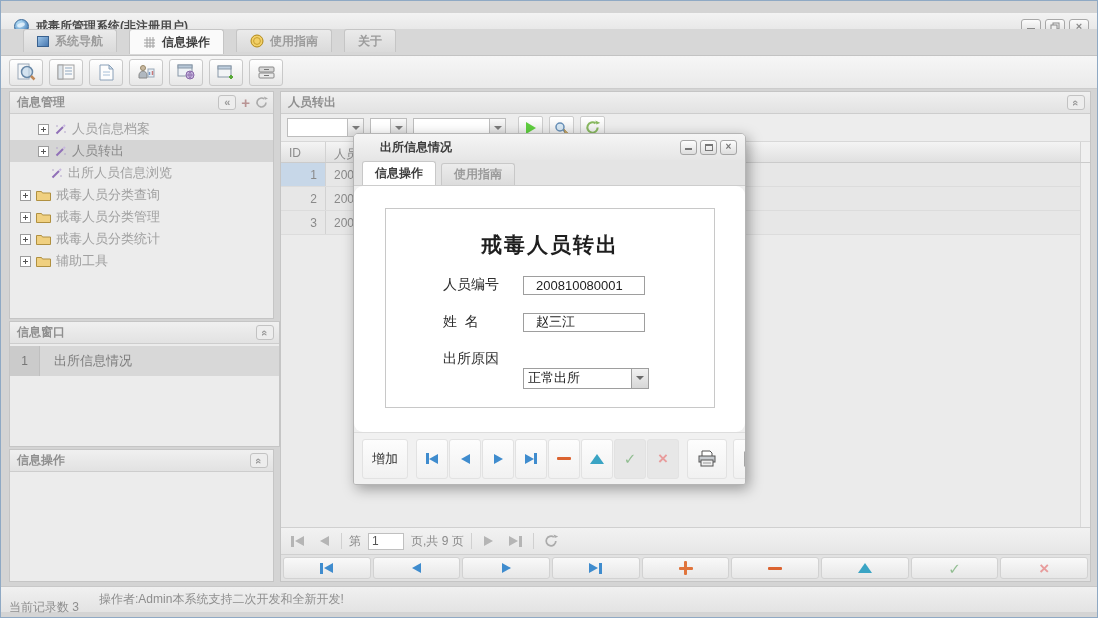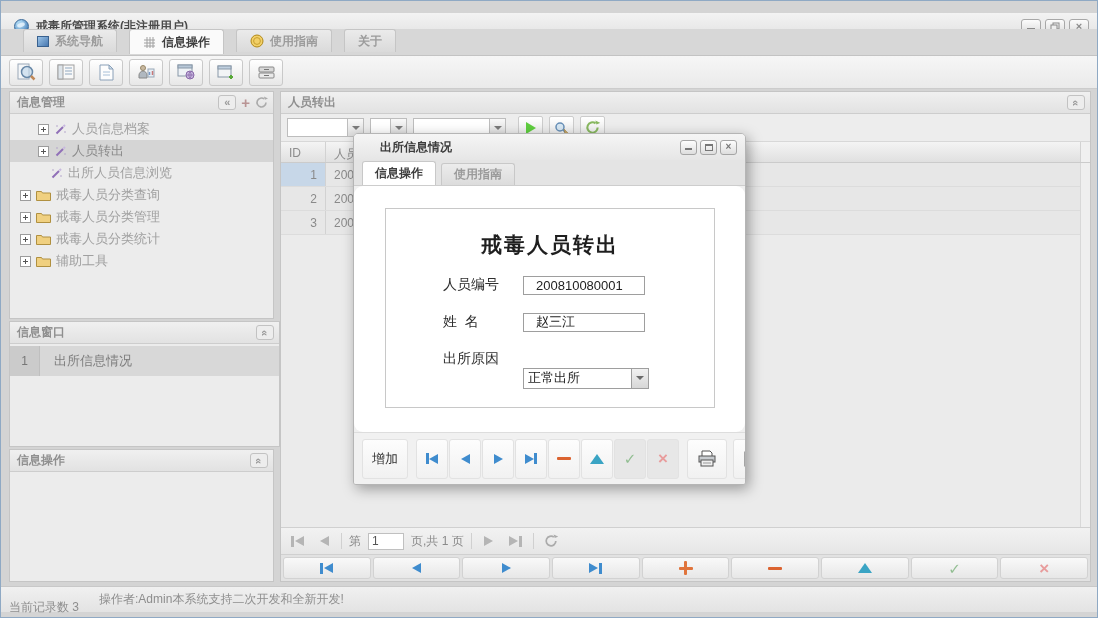--- a/index.html
+++ b/index.html
@@ -457,21 +457,21 @@
     <div class="pgbtn gray">
         <span class="vbar"></span>
         <span class="tr-l"></span>
       </div>
     <div class="pgbtn gray">
         <span class="tr-l"></span>
       </div>
     <div class="pgsep"></div>
     <span>第</span>
     <input class="pginput" value="1" style="">
-    <span>页,共 1 页</span>
+    <span>页,共 9 页</span>
     <div class="pgsep"></div>
     <div class="pgbtn gray">
         <span class="tr-r"></span>
       </div>
     <div class="pgbtn gray">
         <span class="tr-r"></span>
         <span class="vbar"></span>
       </div>
     <div class="pgsep"></div>
     <div class="pgbtn">

